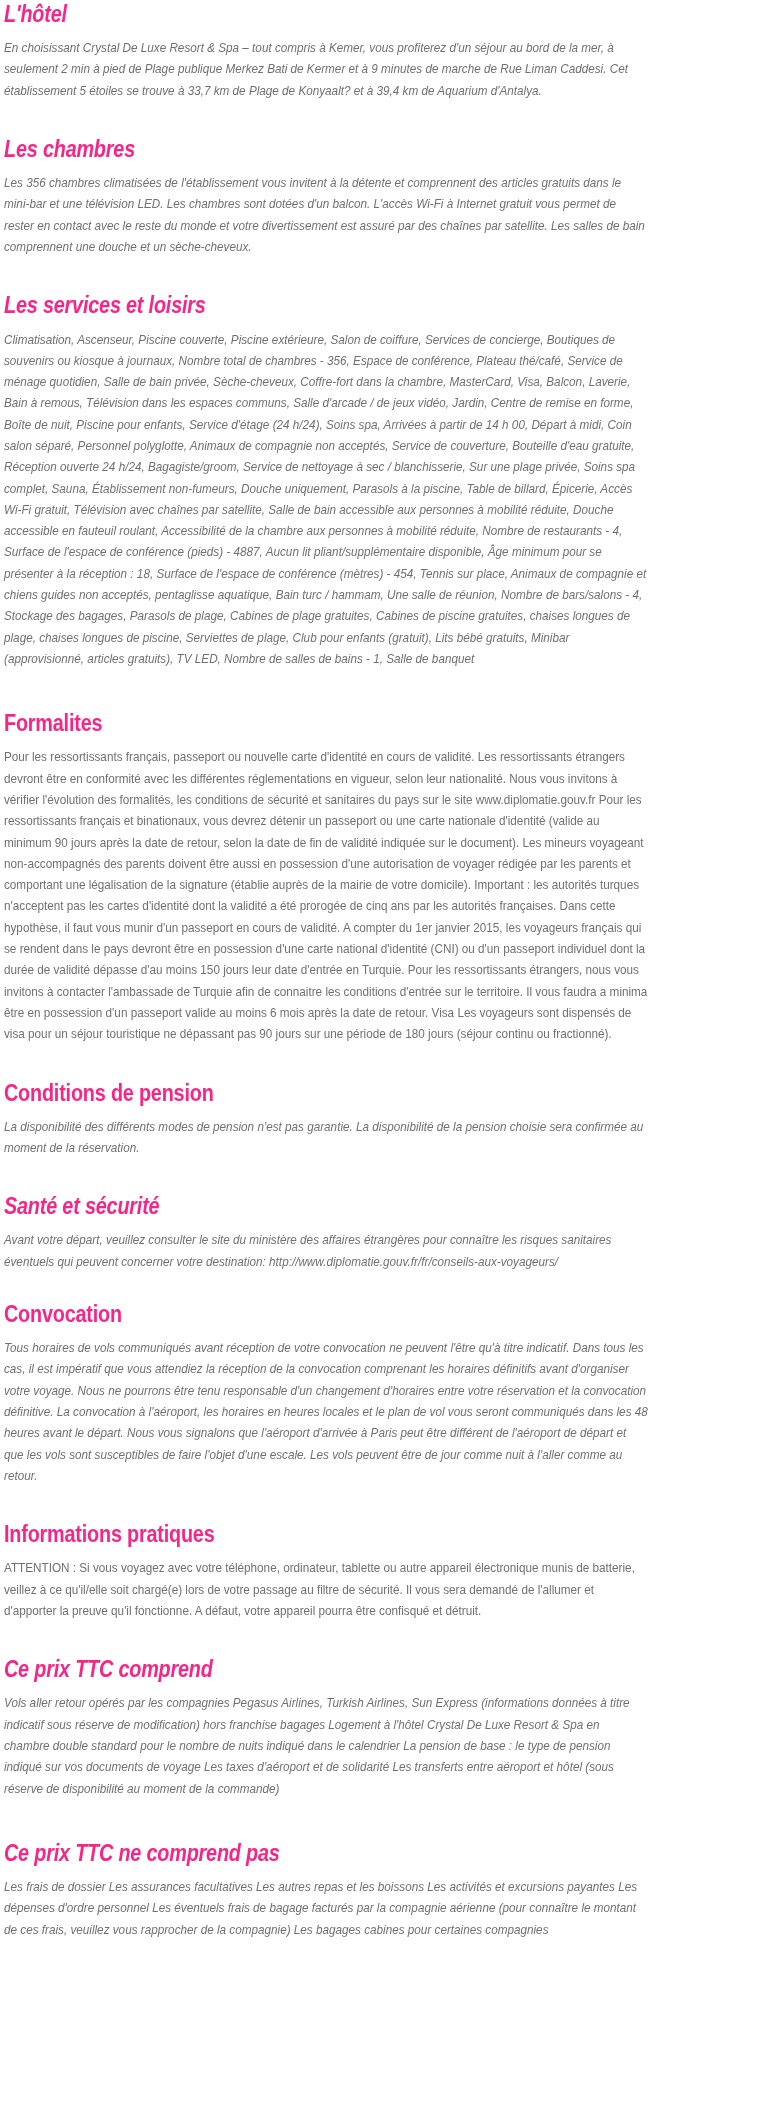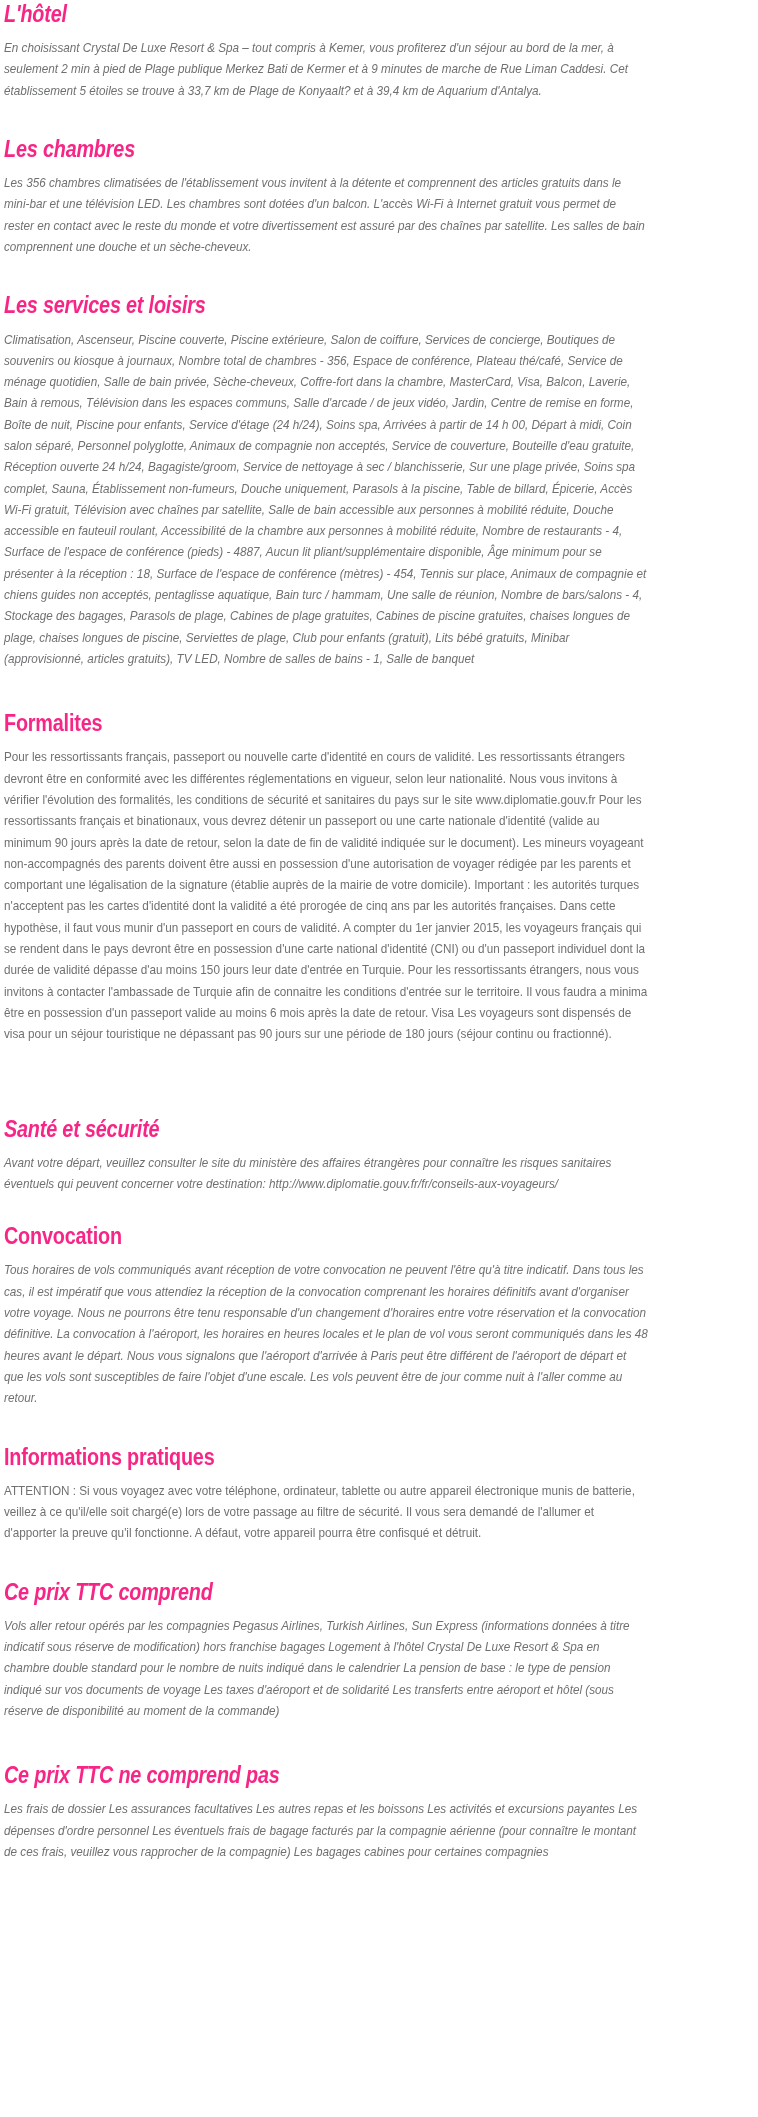--- a/index.html
+++ b/index.html
@@ -90,20 +90,25 @@
   </section>
   <div class="sp-block-gap-lg"></div>
 
   <section class="block">
     <h2 class="section-title">Formalites</h2>
     <div class="sp-title-to-text"></div>
     <p class="body-text upright">Pour les ressortissants français, passeport ou nouvelle carte d'identité en cours de validité. Les ressortissants étrangers devront être en conformité avec les différentes réglementations en vigueur, selon leur nationalité. Nous vous invitons à vérifier l'évolution des formalités, les conditions de sécurité et sanitaires du pays sur le site www.diplomatie.gouv.fr Pour les ressortissants français et binationaux, vous devrez détenir un passeport ou une carte nationale d'identité (valide au minimum 90 jours après la date de retour, selon la date de fin de validité indiquée sur le document). Les mineurs voyageant non-accompagnés des parents doivent être aussi en possession d'une autorisation de voyager rédigée par les parents et comportant une légalisation de la signature (établie auprès de la mairie de votre domicile). Important : les autorités turques n'acceptent pas les cartes d'identité dont la validité a été prorogée de cinq ans par les autorités françaises. Dans cette hypothèse, il faut vous munir d'un passeport en cours de validité. A compter du 1er janvier 2015, les voyageurs français qui se rendent dans le pays devront être en possession d'une carte national d'identité (CNI) ou d'un passeport individuel dont la durée de validité dépasse d'au moins 150 jours leur date d'entrée en Turquie. Pour les ressortissants étrangers, nous vous invitons à contacter l'ambassade de Turquie afin de connaitre les conditions d'entrée sur le territoire. Il vous faudra a minima être en possession d'un passeport valide au moins 6 mois après la date de retour. Visa Les voyageurs sont dispensés de visa pour un séjour touristique ne dépassant pas 90 jours sur une période de 180 jours (séjour continu ou fractionné).</p>
   </section>
   <div class="sp-block-gap"></div>
 
+  <section class="block">
+    <h2 class="section-title">Conditions de pension</h2>
+    <div class="sp-title-to-text"></div>
+    <p class="body-text">La disponibilité des différents modes de pension n'est pas garantie. La disponibilité de la pension choisie sera confirmée au moment de la réservation.</p>
+  </section>
   <div class="sp-block-gap"></div>
 
   <section class="block">
     <h2 class="section-title italic">Santé et sécurité</h2>
     <div class="sp-title-to-text"></div>
     <p class="body-text">Avant votre départ, veuillez consulter le site du ministère des affaires étrangères pour connaître les risques sanitaires éventuels qui peuvent concerner votre destination: http://www.diplomatie.gouv.fr/fr/conseils-aux-voyageurs/</p>
   </section>
   <div class="sp-block-gap-sm"></div>
 
   <section class="block">

